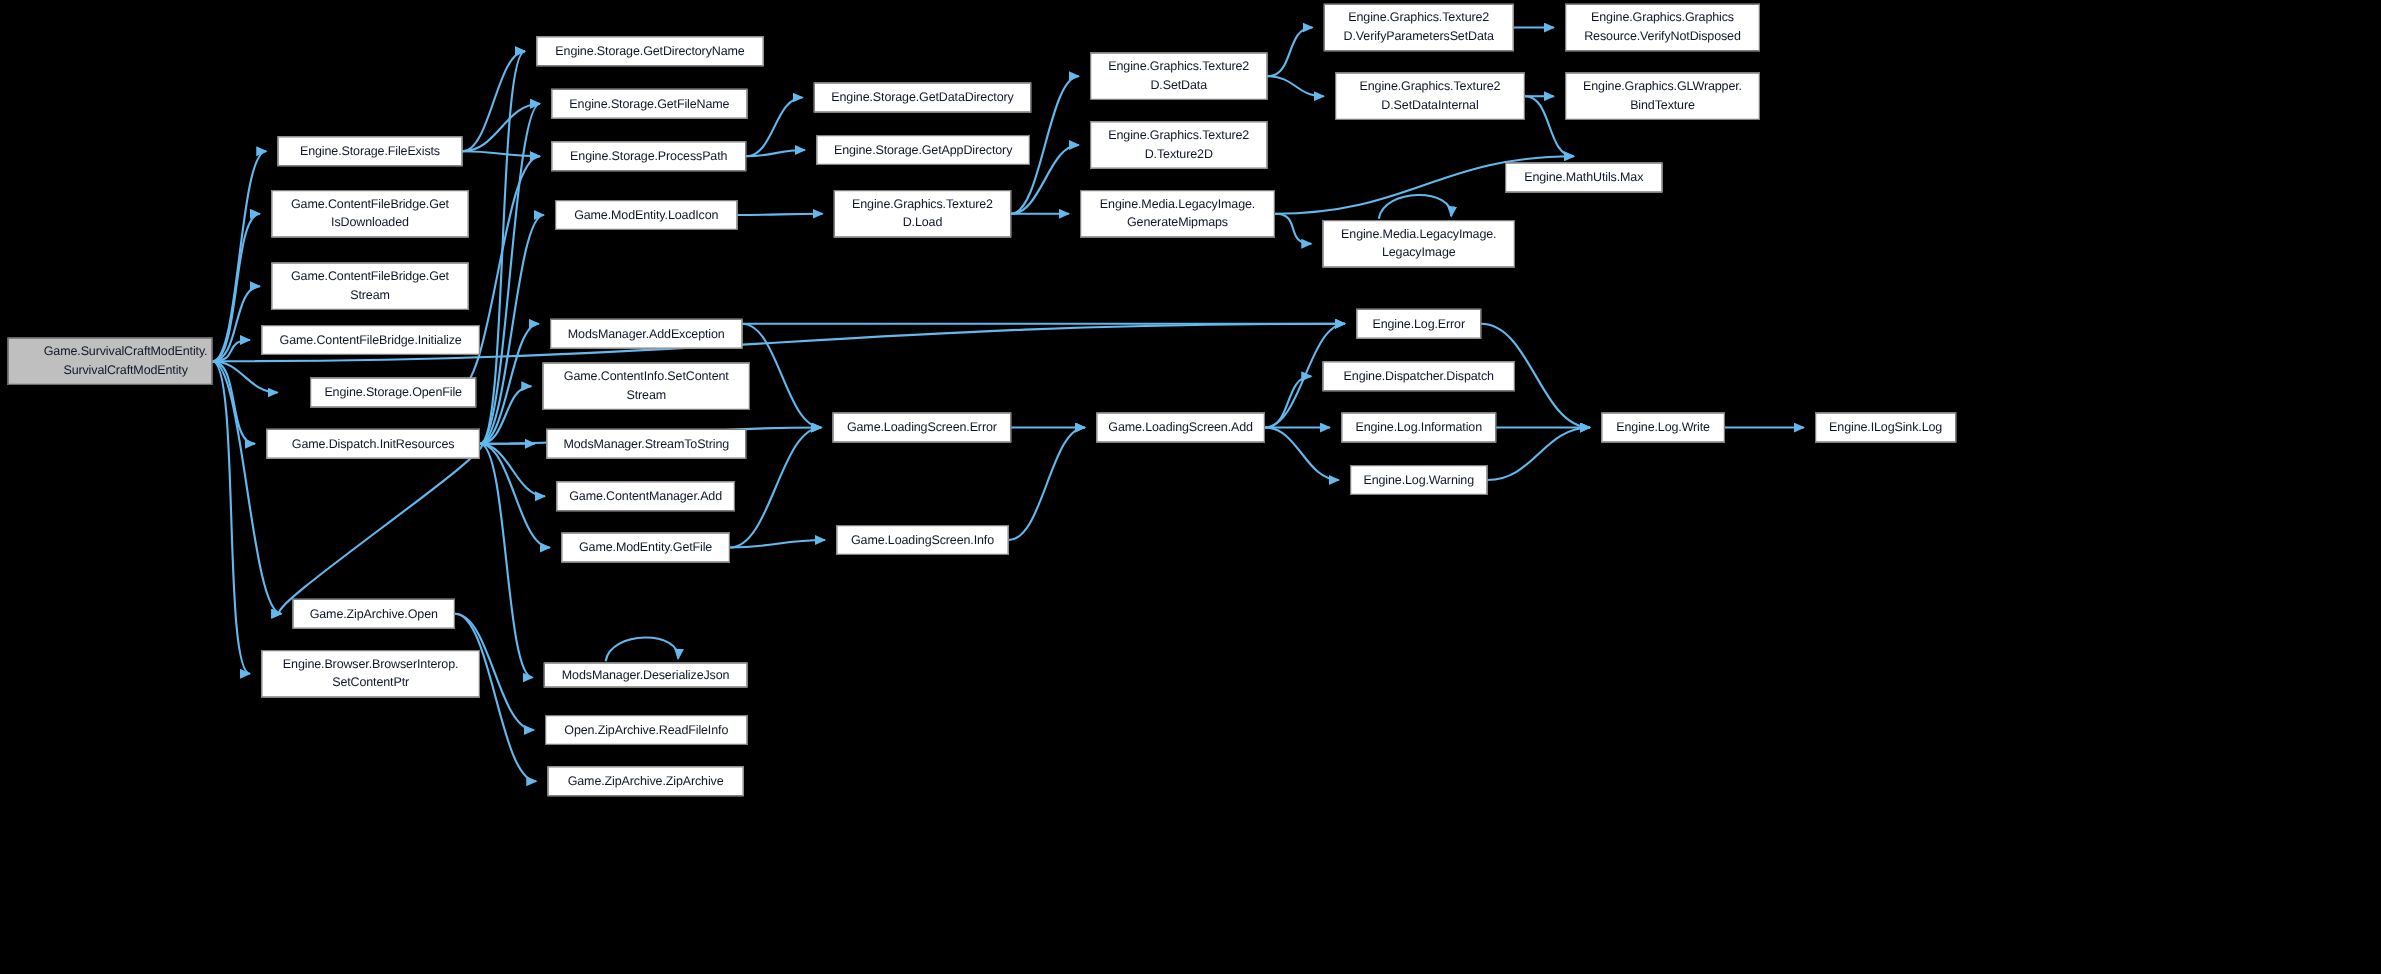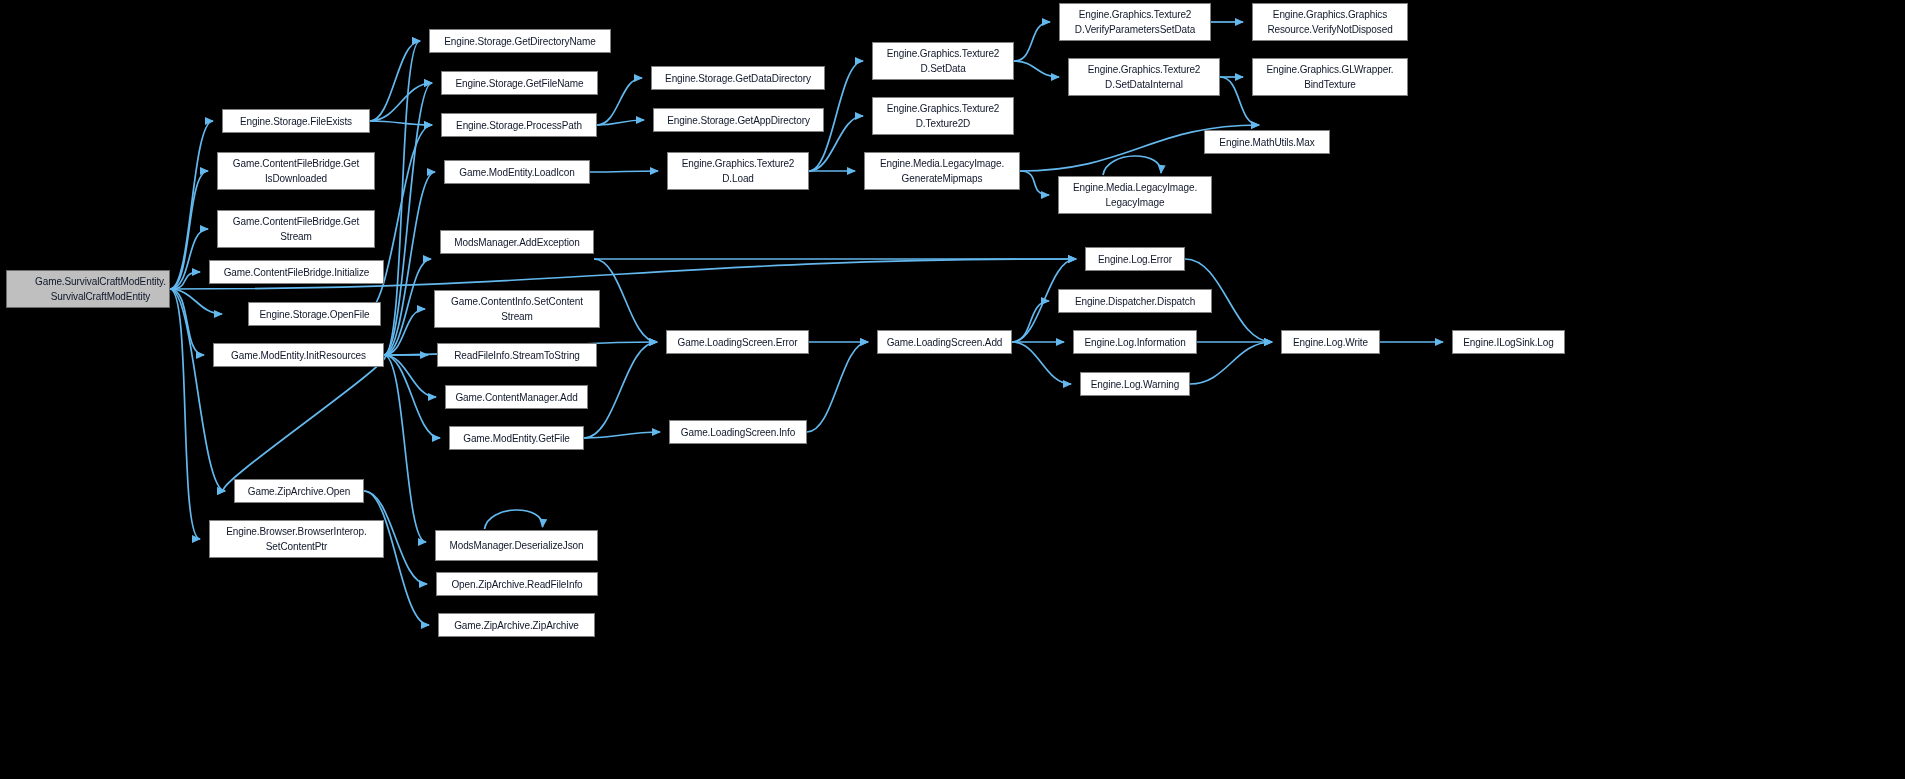--- a/index.html
+++ b/index.html
@@ -115,35 +115,35 @@
   <div id="nodes">
       <div class="node root" style="left: 6px; top: 270px; width: 164px; height: 38px; padding-left: 28px;">Game.SurvivalCraftModEntity.
 SurvivalCraftModEntity</div>
       <div class="node" style="left: 222px; top: 109px; width: 148px; height: 24px;">Engine.Storage.FileExists</div>
       <div class="node" style="left: 217px; top: 152px; width: 158px; height: 38px;">Game.ContentFileBridge.Get
 IsDownloaded</div>
       <div class="node" style="left: 217px; top: 210px; width: 158px; height: 38px;">Game.ContentFileBridge.Get
 Stream</div>
       <div class="node" style="left: 209px; top: 260px; width: 175px; height: 24px;">Game.ContentFileBridge.Initialize</div>
       <div class="node" style="left: 248px; top: 302px; width: 133px; height: 24px;">Engine.Storage.OpenFile</div>
-      <div class="node" style="left: 213px; top: 343px; width: 171px; height: 24px;">Game.ModEntity.InitResources</div>
+      <div class="node" style="left: 213px; top: 343px; width: 171px; height: 24px;">Game.Dispatch.InitResources</div>
       <div class="node" style="left: 234px; top: 479px; width: 130px; height: 24px;">Game.ZipArchive.Open</div>
       <div class="node" style="left: 209px; top: 520px; width: 175px; height: 38px;">Engine.Browser.BrowserInterop.
 SetContentPtr</div>
       <div class="node" style="left: 429px; top: 29px; width: 182px; height: 24px;">Engine.Storage.GetDirectoryName</div>
       <div class="node" style="left: 441px; top: 71px; width: 157px; height: 24px;">Engine.Storage.GetFileName</div>
       <div class="node" style="left: 441px; top: 113px; width: 156px; height: 24px;">Engine.Storage.ProcessPath</div>
       <div class="node" style="left: 444px; top: 160px; width: 146px; height: 24px;">Game.ModEntity.LoadIcon</div>
-      <div class="node" style="left: 440px; top: 230px; width: 154px; height: 24px;">ModsManager.AddException</div>
+      <div class="node" style="left: 440px; top: 255px; width: 154px; height: 24px;">ModsManager.AddException</div>
       <div class="node" style="left: 434px; top: 290px; width: 166px; height: 38px;">Game.ContentInfo.SetContent
 Stream</div>
-      <div class="node" style="left: 437px; top: 343px; width: 160px; height: 24px;">ReadFileInfo.StreamToString</div>
+      <div class="node" style="left: 437px; top: 343px; width: 160px; height: 24px;">ModsManager.StreamToString</div>
       <div class="node" style="left: 445px; top: 385px; width: 143px; height: 24px;">Game.ContentManager.Add</div>
       <div class="node" style="left: 449px; top: 426px; width: 135px; height: 24px;">Game.ModEntity.GetFile</div>
-      <div class="node" style="left: 435px; top: 530px; width: 163px; height: 31px;">ModsManager.DeserializeJson</div>
+      <div class="node" style="left: 435px; top: 530px; width: 163px; height: 20px;">ModsManager.DeserializeJson</div>
       <div class="node" style="left: 436px; top: 572px; width: 162px; height: 24px;">Open.ZipArchive.ReadFileInfo</div>
       <div class="node" style="left: 438px; top: 613px; width: 157px; height: 24px;">Game.ZipArchive.ZipArchive</div>
       <div class="node" style="left: 651px; top: 66px; width: 174px; height: 24px;">Engine.Storage.GetDataDirectory</div>
       <div class="node" style="left: 653px; top: 108px; width: 171px; height: 24px;">Engine.Storage.GetAppDirectory</div>
       <div class="node" style="left: 667px; top: 152px; width: 142px; height: 38px;">Engine.Graphics.Texture2
 D.Load</div>
       <div class="node" style="left: 666px; top: 330px; width: 143px; height: 24px;">Game.LoadingScreen.Error</div>
       <div class="node" style="left: 669px; top: 420px; width: 138px; height: 24px;">Game.LoadingScreen.Info</div>
       <div class="node" style="left: 872px; top: 42px; width: 142px; height: 38px;">Engine.Graphics.Texture2
 D.SetData</div>

